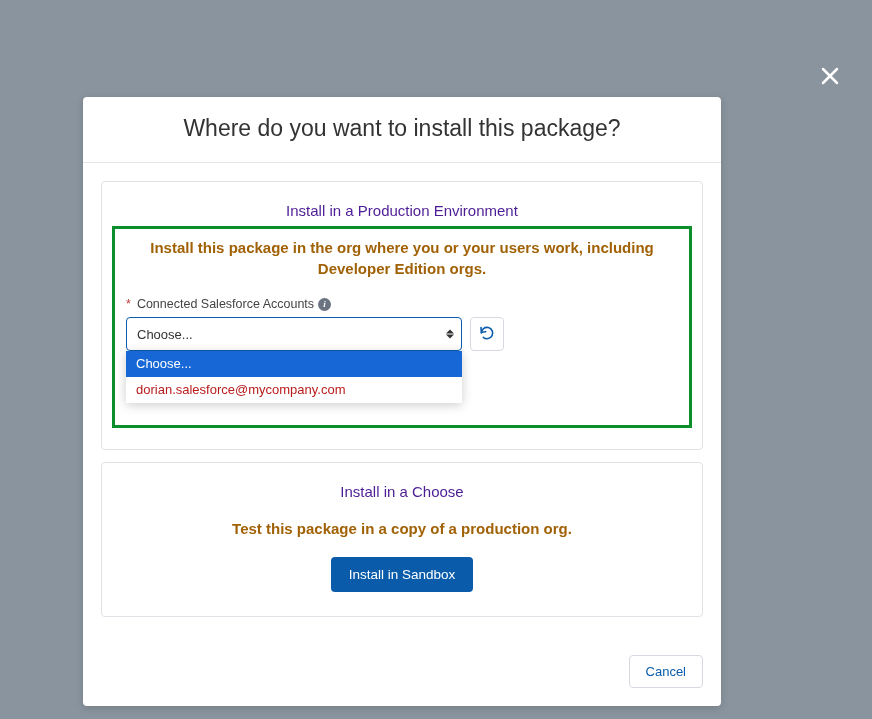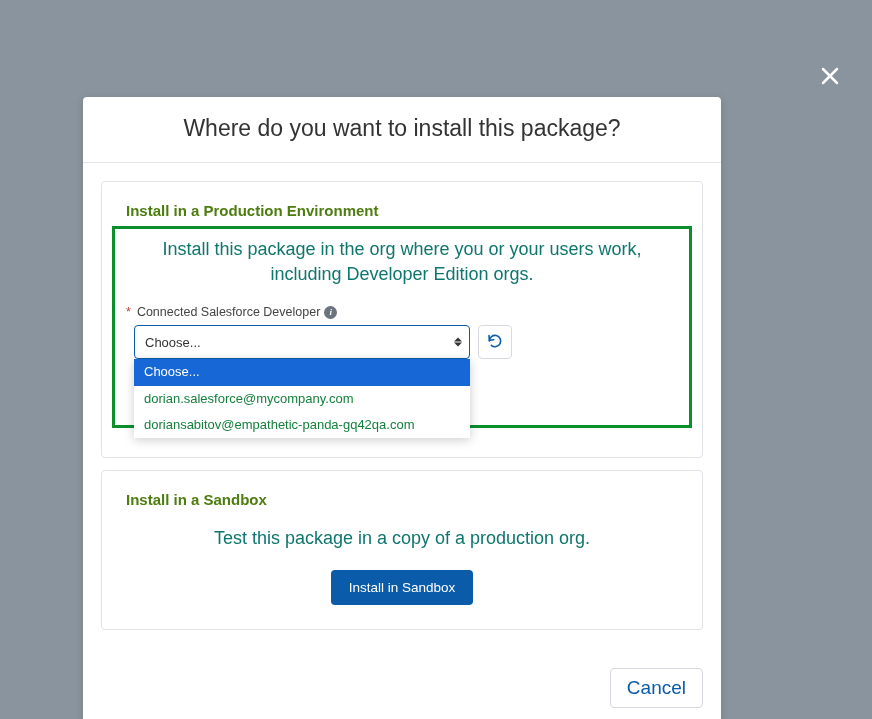--- a/index.html
+++ b/index.html
@@ -58,32 +58,33 @@
       content: '';
       position: absolute;
       top: 44px;
       left: 10px;
       right: 10px;
       height: 196px;
       border: 3px solid #0a8f2c;
       pointer-events: none;
     }
     .panel-title {
-      text-align: left;
+      text-align: center;
       font-size: 15px;
-      font-weight: 700;
-      color: #4d7c0f;
+      font-weight: 400;
+      color: #4c1d95;
       margin-bottom: 18px;
     }
     .panel-desc {
       text-align: center;
-      font-size: 18px;
-      color: #0f766e;
+      font-size: 15px;
+      color: #a16207;
       margin-bottom: 18px;
       line-height: 1.4;
+      font-weight: bold;
     }
     .field-label {
       font-size: 12.5px;
       color: #444;
       margin-bottom: 6px;
       display: flex;
       align-items: center;
       gap: 4px;
     }
     .req-mark {
@@ -102,21 +103,20 @@
       font-size: 9px;
       font-style: italic;
       font-family: Georgia, serif;
       font-weight: bold;
     }
     .select-row {
       display: flex;
       gap: 8px;
       align-items: center;
       position: relative;
-      margin-left: 8px;
     }
     .select-wrap {
       position: relative;
       width: 336px;
     }
     .select-input {
       width: 100%;
       height: 34px;
       border: 1px solid #0a5cab;
       border-radius: 4px;
@@ -151,21 +151,21 @@
       top: 34px;
       left: 0;
       width: 336px;
       background: #fff;
       box-shadow: 0 2px 10px rgba(0,0,0,0.2);
       z-index: 10;
     }
     .dropdown-item {
       padding: 4px 10px;
       font-size: 13px;
-      color: #15803d;
+      color: #b91c1c;
       cursor: pointer;
       line-height: 1.4;
     }
     .dropdown-item.selected {
       background: #1768d6;
       color: #fff;
     }
     .refresh-btn {
       width: 34px;
       height: 34px;
@@ -196,21 +196,21 @@
     .modal-footer {
       padding: 12px 18px 18px;
       display: flex;
       justify-content: flex-end;
     }
     .cancel-btn {
       background: #fff;
       border: 1px solid #d6dae0;
       border-radius: 4px;
       padding: 8px 16px;
-      font-size: 19px;
+      font-size: 13px;
       color: #0a5cab;
       cursor: pointer;
     }
   </style>
 </head>
 <body>
 
 <div class="close-btn">
   <svg viewBox="0 0 24 24" fill="none" stroke="currentColor" stroke-width="2.5" stroke-linecap="round">
     <line x1="5" y1="5" x2="19" y2="19"></line>
@@ -222,53 +222,52 @@
   <h1 class="modal-title">Where do you want to install this package?</h1>
 
   <div class="modal-body">
 
     <div class="panel panel-highlight">
       <div class="panel-title">Install in a Production Environment</div>
       <div class="panel-desc">Install this package in the org where you or your users work, including Developer Edition orgs.</div>
 
       <div class="field-label">
         <span class="req-mark">*</span>
-        <span>Connected Salesforce Developer</span>
+        <span>Connected Salesforce Accounts</span>
         <span class="info-icon">i</span>
       </div>
 
       <div class="select-row">
         <div class="select-wrap">
           <div class="select-input">
             <span>Choose...</span>
             <span class="select-arrows">
               <span class="up"></span>
               <span class="down"></span>
             </span>
           </div>
           <div class="dropdown">
             <div class="dropdown-item selected">Choose...</div>
             <div class="dropdown-item">dorian.salesforce@mycompany.com</div>
-            <div class="dropdown-item">doriansabitov@empathetic-panda-gq42qa.com</div>
           </div>
         </div>
         <button class="refresh-btn">
           <span>
             <svg viewBox="0 0 24 24" fill="none" stroke="currentColor" stroke-width="2.4" stroke-linecap="round" stroke-linejoin="round">
               <path d="M3.5 12a8.5 8.5 0 1 1 3 6.5"></path>
               <polyline points="3 4 3.5 11 10 10"></polyline>
             </svg>
           </span>
         </button>
       </div>
       <div class="hidden-btn-placeholder"></div>
     </div>
 
     <div class="panel">
-      <div class="panel-title">Install in a Sandbox</div>
+      <div class="panel-title">Install in a Choose</div>
       <div class="panel-desc">Test this package in a copy of a production org.</div>
       <button class="primary-btn">Install in Sandbox</button>
     </div>
 
   </div>
 
   <div class="modal-footer">
     <button class="cancel-btn">Cancel</button>
   </div>
 </div>

